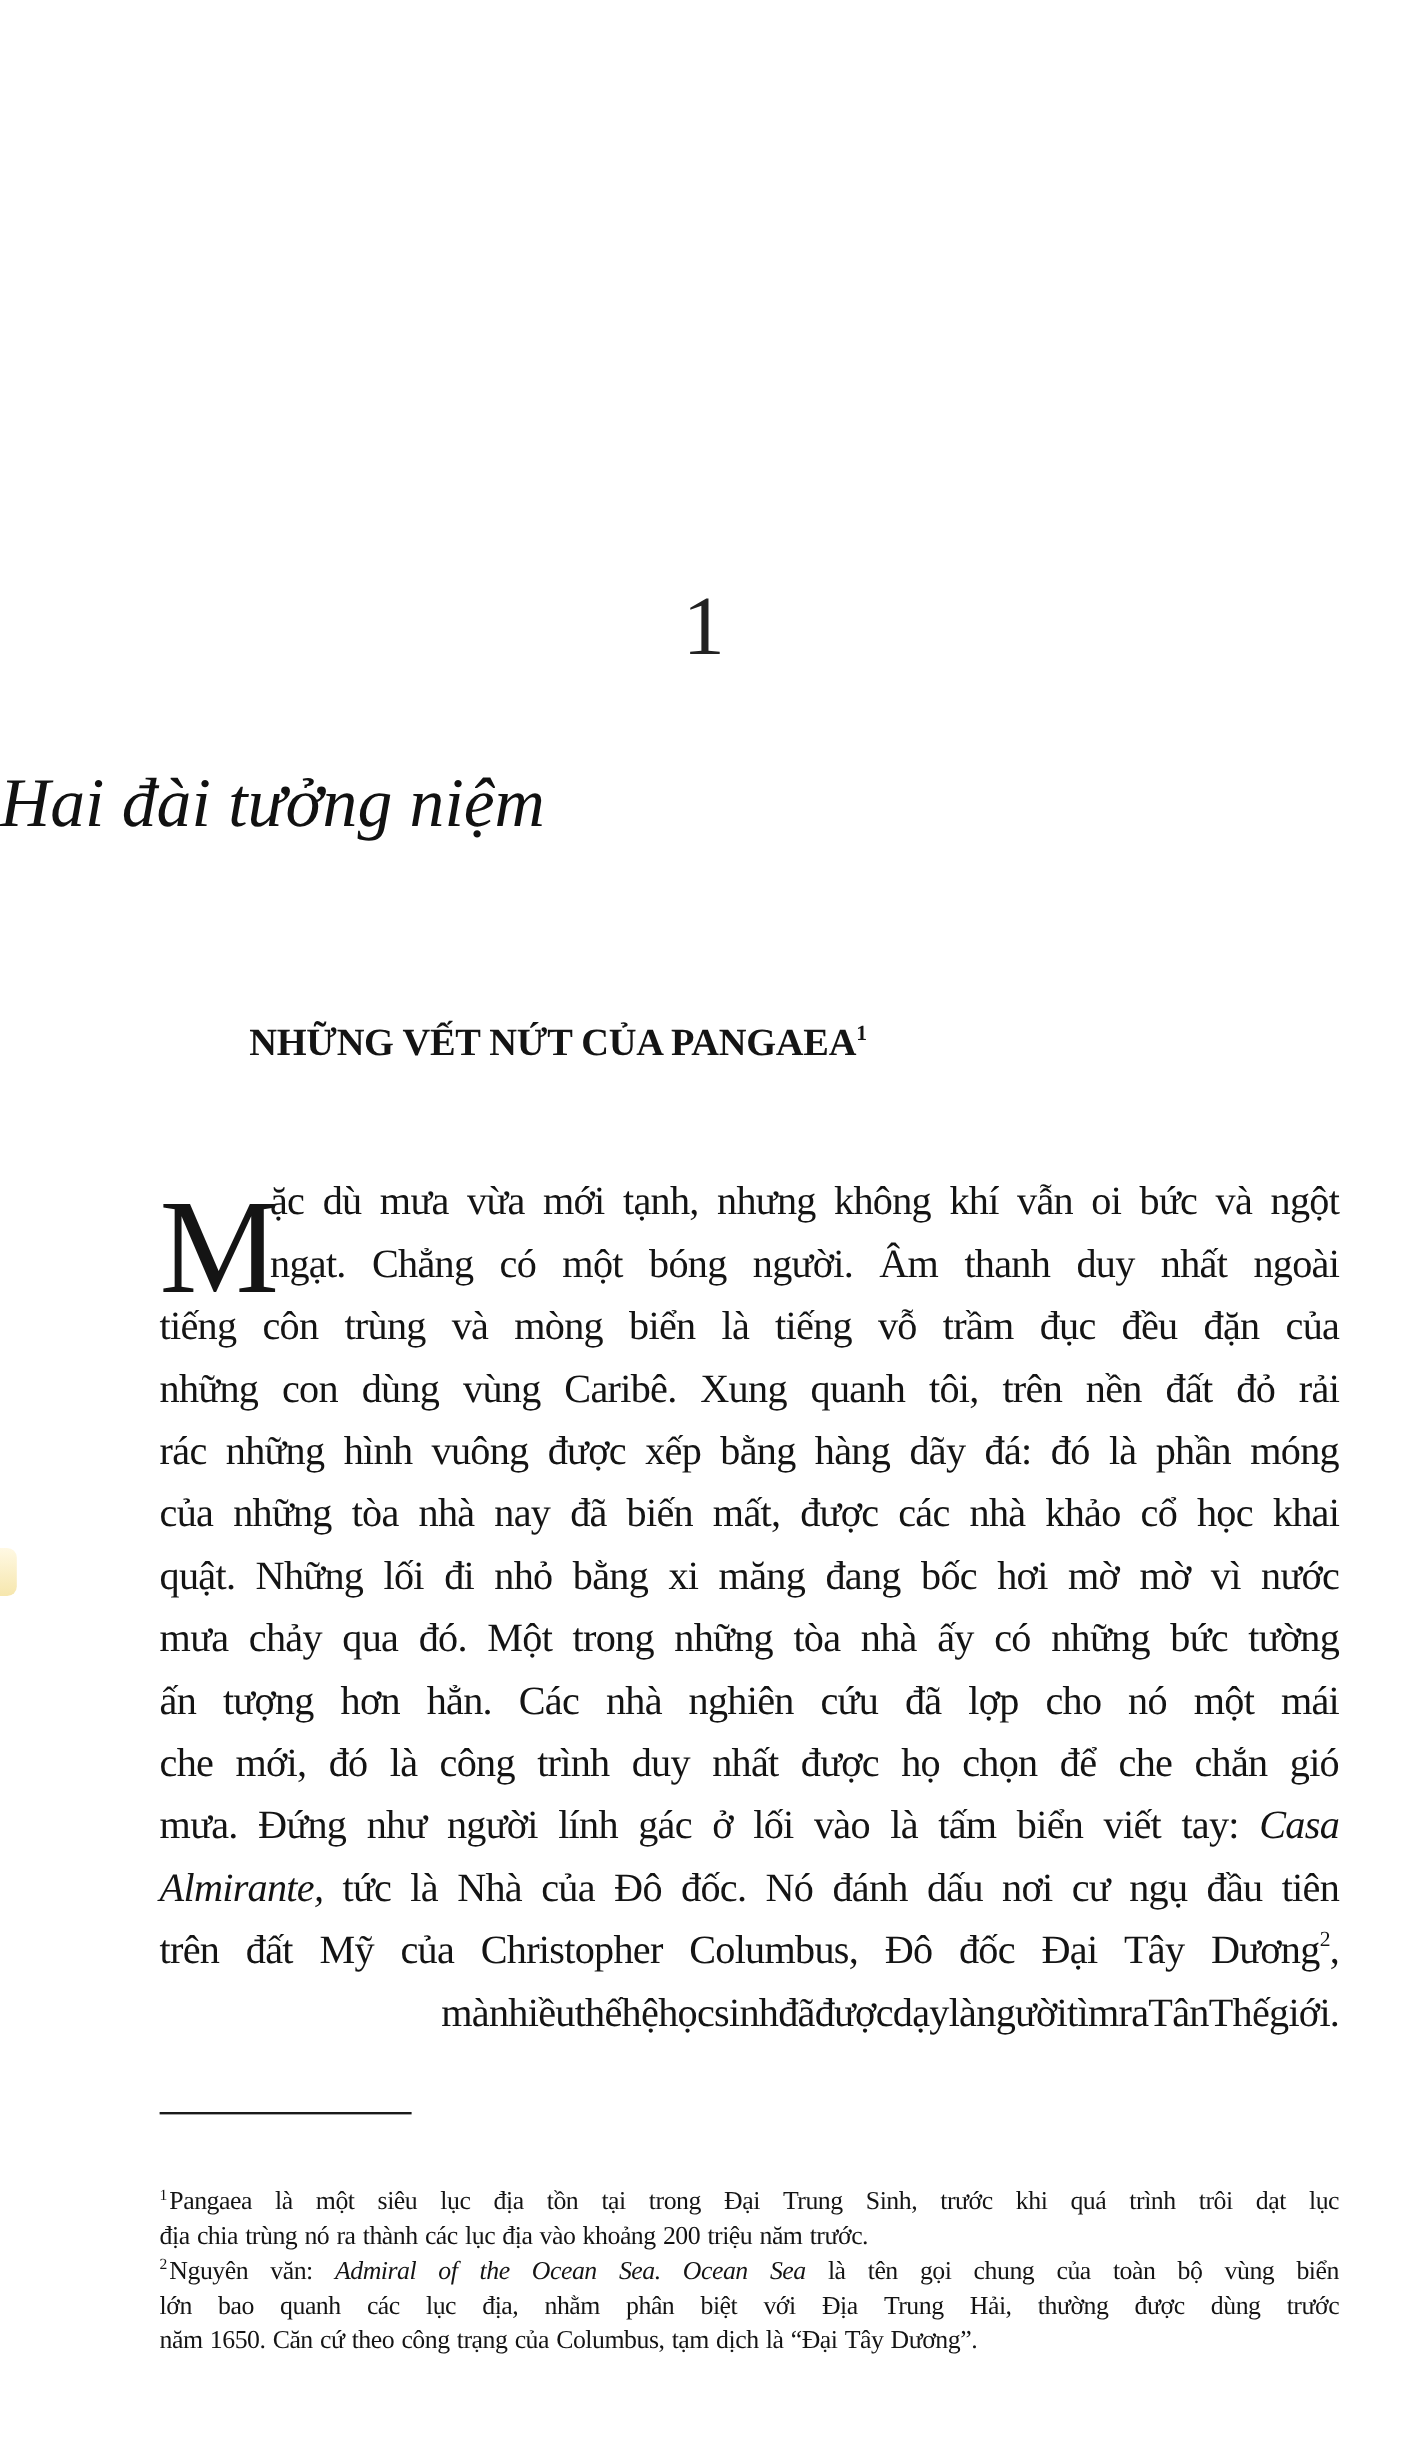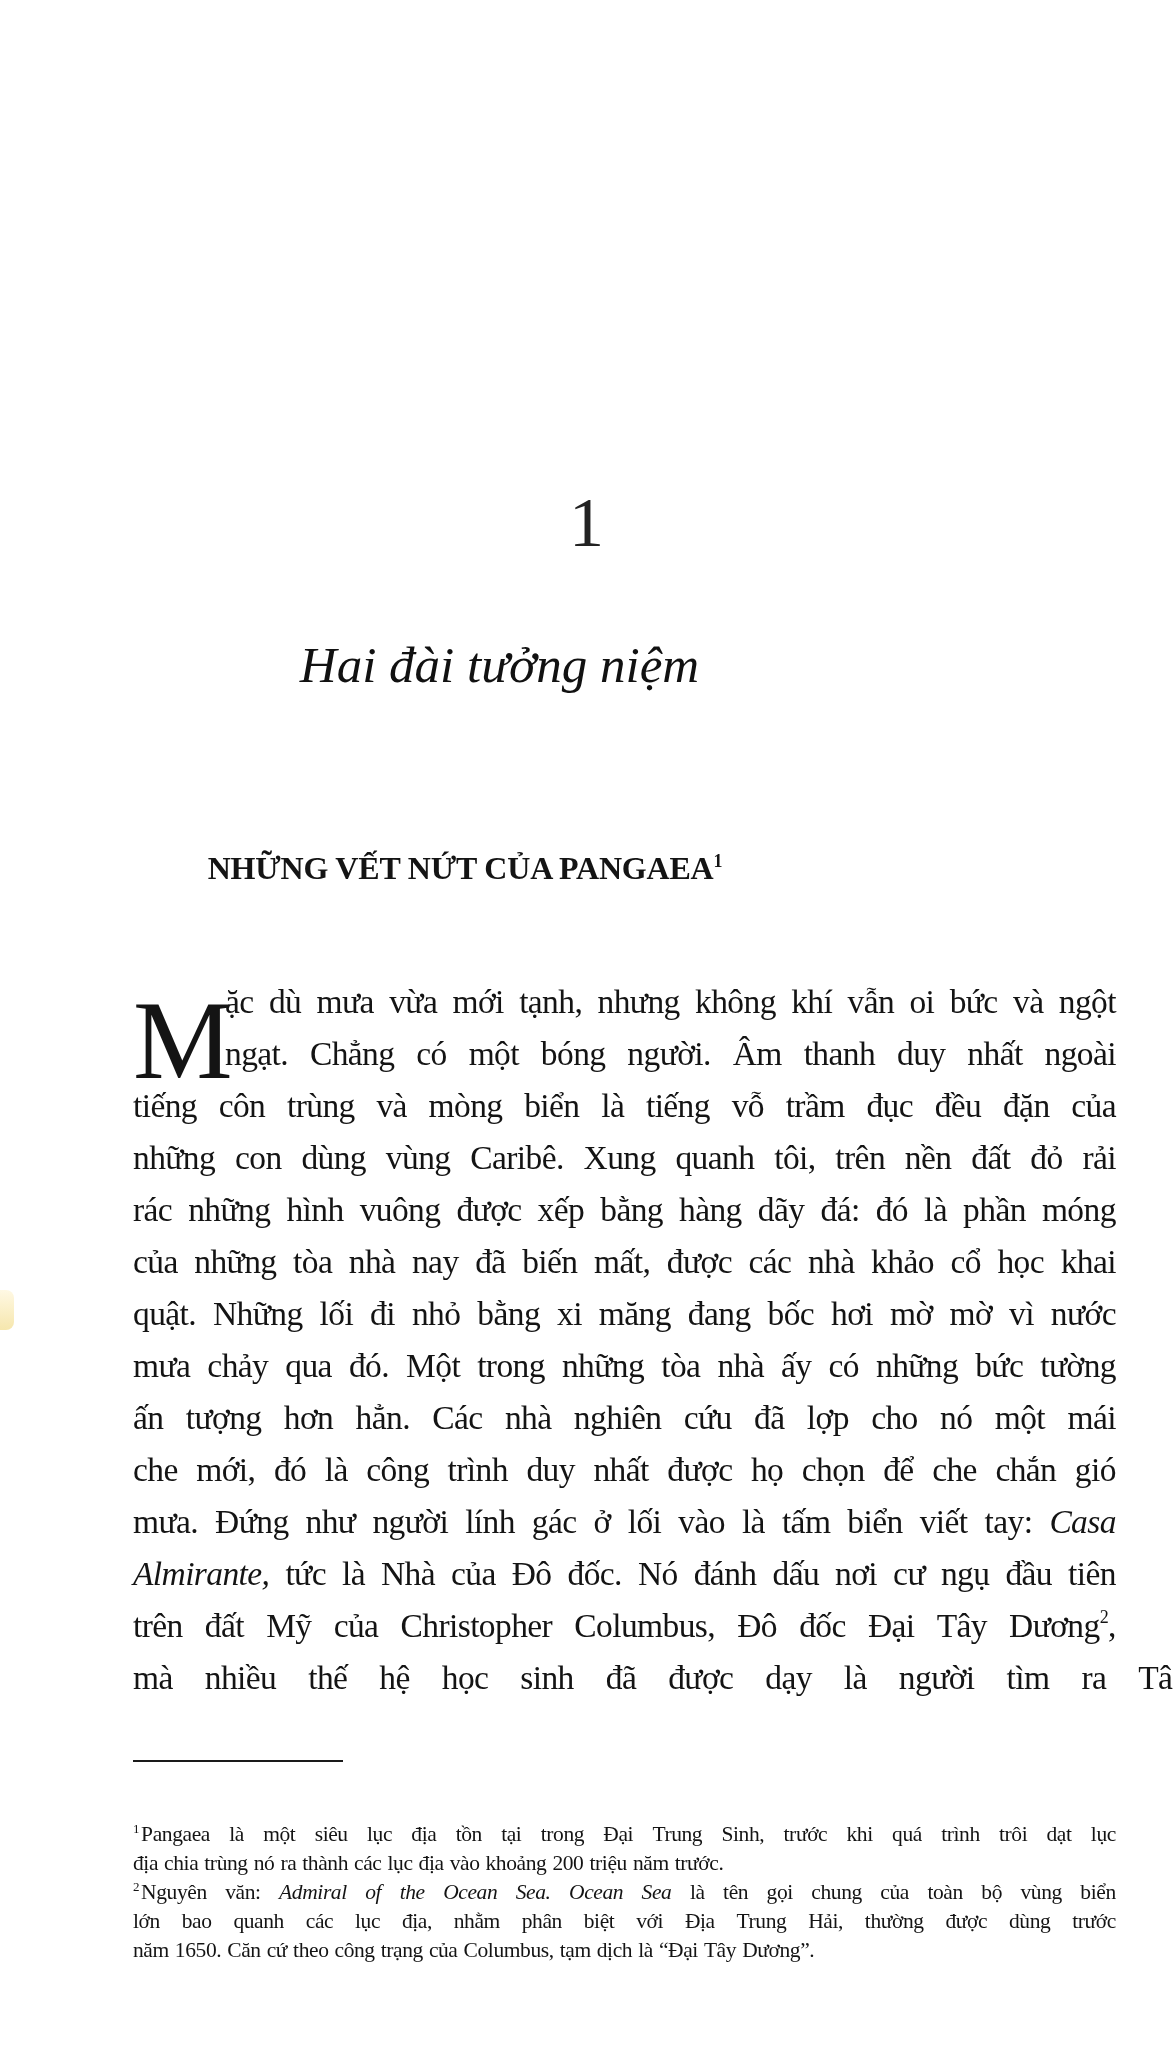--- a/index.html
+++ b/index.html
@@ -16,21 +16,21 @@
       background: linear-gradient(180deg, #fff6d8, #f2dc8a);
       border-radius: 0 8px 8px 0; opacity: .7;
     }
     .chapter-number {
       position: absolute; top: 488px; left: 0; width: 1173px;
       text-align: center; font-size: 70px; font-weight: 400; line-height: 1;
       color: #222;
     }
     .chapter-title {
       position: absolute; top: 640px; left: 0; width: 999px;
-      text-align: center; font-style: italic; font-size: 51px; line-height: 1;
+      text-align: left; font-style: italic; font-size: 58px; line-height: 1;
       color: #111;
     }
     .section-heading {
       position: absolute; top: 852px; left: 0; width: 930px;
       text-align: center; font-weight: 700; font-size: 32px; line-height: 1;
       letter-spacing: -0.2px;
     }
     .section-heading sup { font-size: 18px; vertical-align: 12px; font-weight: 700; }
     .body-text {
       position: absolute; left: 133px; top: 976px; width: 983px;
@@ -277,21 +277,21 @@
       <span class="word">Mỹ</span>
       <span class="word">của</span>
       <span class="word">Christopher</span>
       <span class="word">Columbus,</span>
       <span class="word">Đô</span>
       <span class="word">đốc</span>
       <span class="word">Đại</span>
       <span class="word">Tây</span>
       <span class="word">Dương<sup class="fn">2</sup>,</span>
     </div>
-  <div class="line js-line" style="justify-content: flex-start; gap: 32px;">
+  <div class="line js-line" style="justify-content: flex-end;">
       <span class="word">mà</span>
       <span class="word">nhiều</span>
       <span class="word">thế</span>
       <span class="word">hệ</span>
       <span class="word">học</span>
       <span class="word">sinh</span>
       <span class="word">đã</span>
       <span class="word">được</span>
       <span class="word">dạy</span>
       <span class="word">là</span>

